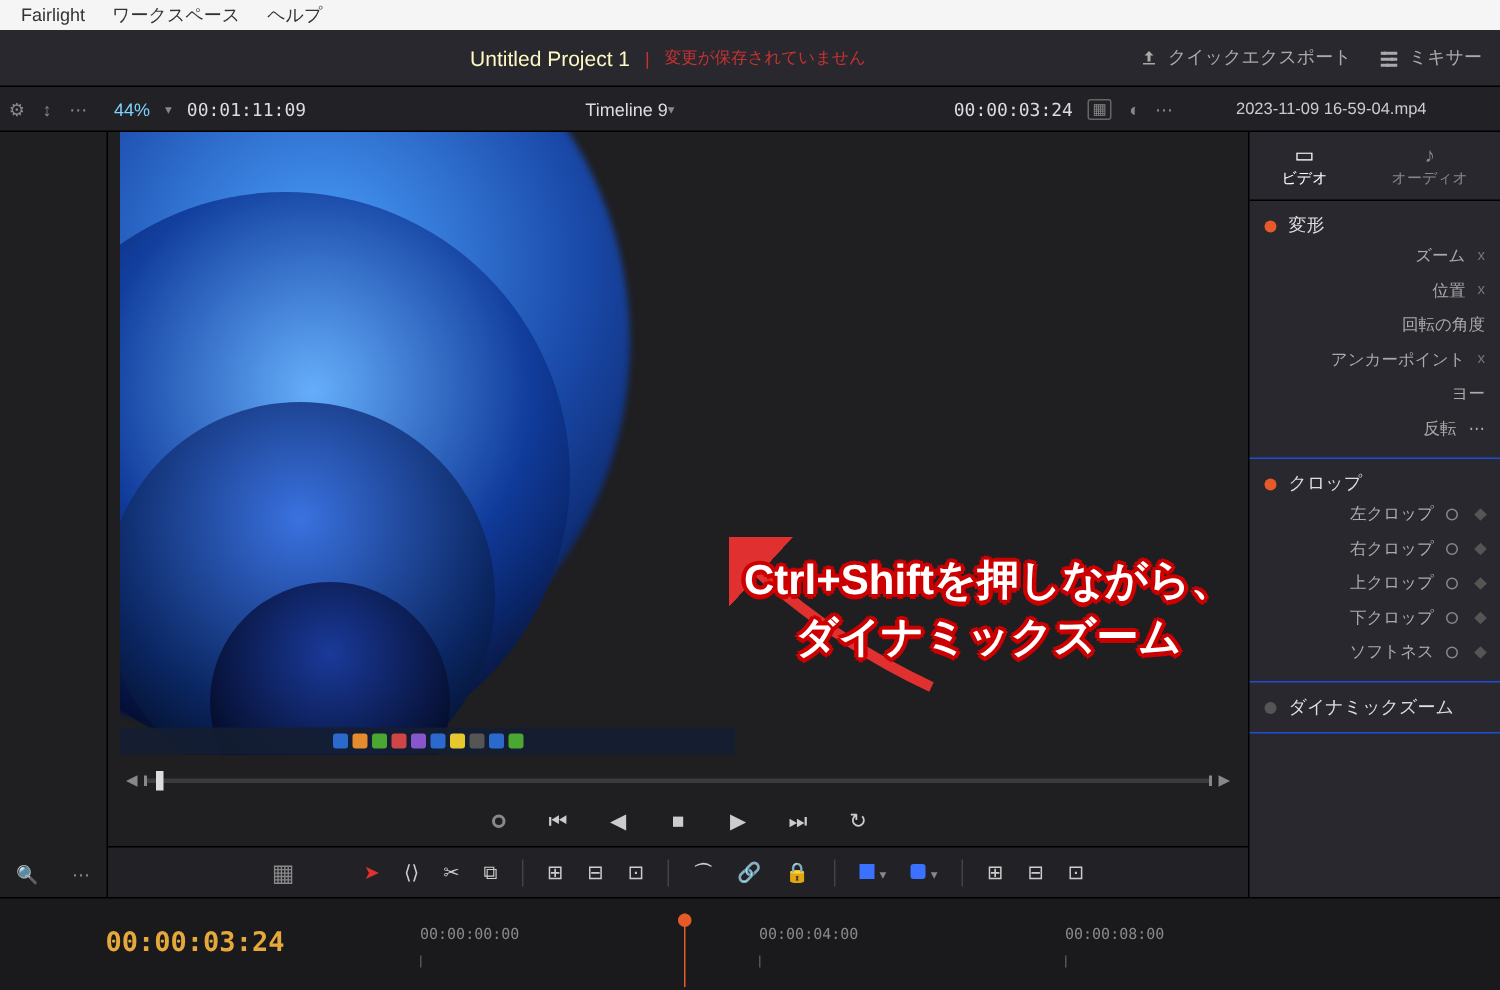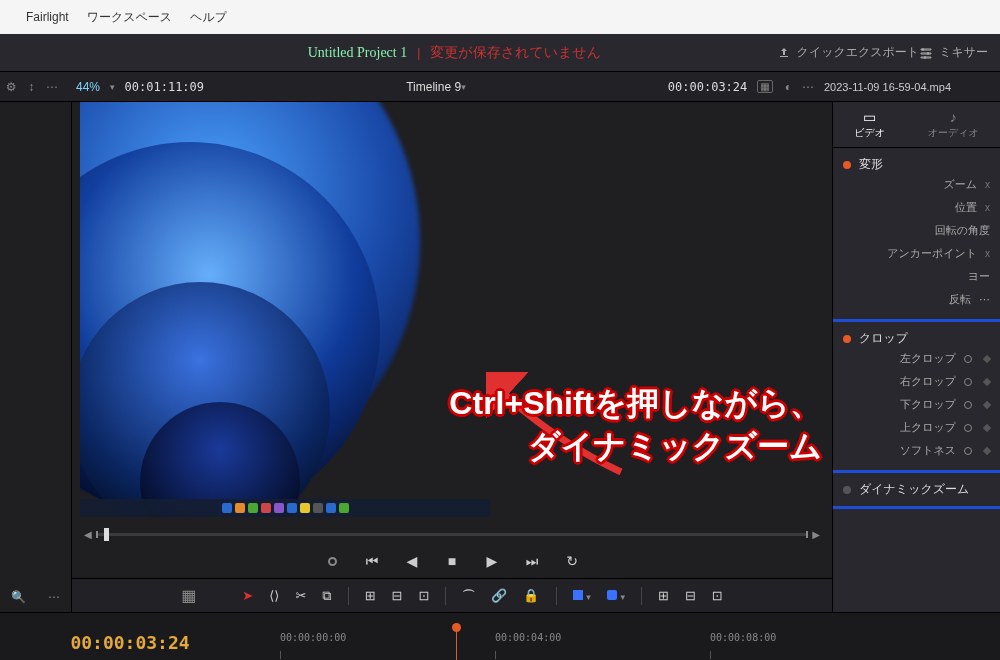--- a/index.html
+++ b/index.html
@@ -1,55 +1,55 @@
 <!DOCTYPE html>
 <html><head>
 <meta charset="utf-8">
 <style>
   * { margin: 0; padding: 0; box-sizing: border-box; font-family: "Segoe UI", "Hiragino Kaku Gothic Pro", sans-serif; }
   body { background: #1a1a1a; color: #c0c0c0; width: 1000px; height: 660px; overflow: hidden; font-size: 12px; }
 
-  .menu-bar { height: 34px; background: #f5f5f5; color: #333; display: flex; align-items: center; padding: 0 26px; gap: 18px; font-size: 12px; }
+  .menu-bar { height: 20px; background: #f5f5f5; color: #333; display: flex; align-items: center; padding: 0 14px; gap: 18px; font-size: 12px; }
   .menu-bar span { cursor: default; }
 
   .top-bar { height: 38px; background: #28282e; display: flex; align-items: center; justify-content: space-between; padding: 0 12px; border-bottom: 1px solid #000; }
   .top-center { display: flex; align-items: center; gap: 10px; }
-  .project-title { color: #86efac; font-size: 14px; font-family: Liberation Serif, serif; }
-  .unsaved { color: #c83232; font-size: 14px; }
-  .top-right { display: flex; align-items: center; }
+  .project-title { color: #fef9c3; font-size: 14px; }
+  .unsaved { color: #c83232; font-size: 11px; }
+  .top-right { display: flex; align-items: center; gap: 18px; }
   .btn-group { display: flex; align-items: center; gap: 6px; color: #aaa; cursor: pointer; }
   .ico { width: 14px; height: 14px; display: inline-flex; align-items: center; justify-content: center; }
 
   .info-bar { height: 30px; background: #212126; display: flex; align-items: center; border-bottom: 1px solid #000; }
   .info-left { width: 64px; display:flex; align-items:center; justify-content:space-around; }
   .info-main { flex: 1; display: flex; align-items: center; justify-content: space-between; padding: 0 12px; }
   .info-block { display: flex; align-items: center; gap: 10px; }
   .zoom { color: #7dd3fc; }
   .tc { color: #ddd; font-family: monospace; }
   .timeline-name { color: #ddd; display: flex; align-items: center; gap: 0; }
   .chev { color: #888; font-size: 9px; }
   .info-right { display:flex; align-items:center; gap:10px; padding-right:8px;}
-  .filename { width: 168px; color: #ccc; font-size: 11px; white-space: nowrap; overflow:hidden; }
+  .filename { width: 168px; color: #ccc; font-size: 11px; white-space: nowrap; overflow:hidden;margin-left:32px; }
 
   .workspace { display: flex; height: 510px; }
   .left-gutter { width: 72px; background: #1f1f22; border-right: 1px solid #000; position: relative; }
   .gutter-bottom { position:absolute; bottom:8px; left:0; right:0; display:flex; justify-content:space-around; align-items:center;}
 
   .center-pane { flex: 1; background: #1f1f22; display: flex; flex-direction: column; position: relative; }
   .viewer { flex: 1; display: flex; align-items: flex-start; justify-content: flex-start; position: relative; padding: 0; }
   .frame { width: 410px; height: 415px; position: relative; margin-left: 8px; margin-top:0; overflow:hidden; }
   .shape { position: absolute; border-radius: 50%; }
   .s1 { width: 520px; height: 520px; left: -180px; top: -120px; background: radial-gradient(circle at 60% 40%, #4da3ff 0%, #1a4aaa 40%, #05154a 70%, #000 100%); filter: blur(2px); }
   .s2 { width: 380px; height: 380px; left: -80px; top: 40px; background: radial-gradient(circle at 55% 35%, #6bb4ff 0%, #0f3a9a 45%, #020a2a 80%); opacity: 0.9; }
   .s3 { width: 260px; height: 260px; left: -10px; top: 180px; background: radial-gradient(circle at 50% 30%, #3a72e0 0%, #0a2560 60%, #000 100%); }
   .s4 { width: 160px; height: 160px; left: 60px; top: 300px; background: radial-gradient(circle at 50% 30%, #1a3a9a 0%, #010518 80%); }
   .taskbar { position: absolute; bottom: 0; left: 0; right: 0; height: 18px; background: rgba(20,30,50,0.9); display:flex; align-items:center; justify-content:center; gap:3px;}
   .tb-icon { width:10px; height:10px; border-radius:2px; }
 
-  .annotation { position: absolute; right: 10px; top: 280px; font-size: 32px; font-weight: 700; color: #fff; text-shadow: -2px -2px 0 #c00, 2px -2px 0 #c00, -2px 2px 0 #c00, 2px 2px 0 #c00, -3px 0 0 #c00, 3px 0 0 #c00, 0 -3px 0 #c00, 0 3px 0 #c00; line-height: 1.35; text-align:right; }
+  .annotation { position: absolute; right: 10px; top: 280px; font-size: 28px; font-weight: 700; color: #fff; text-shadow: -2px -2px 0 #c00, 2px -2px 0 #c00, -2px 2px 0 #c00, 2px 2px 0 #c00, -3px 0 0 #c00, 3px 0 0 #c00, 0 -3px 0 #c00, 0 3px 0 #c00; line-height: 1.35; text-align:center; }
   .arrow { position: absolute; left: 414px; top: 270px; }
 
   .scrub-bar { height: 20px; display: flex; align-items: center; padding: 0 12px; }
   .scrub-track { flex: 1; height: 3px; background: #3a3a3f; position: relative; margin: 0 4px; }
   .scrub-track::before, .scrub-track::after { content:''; position:absolute; top:-2px; width:2px; height:7px; background:#888;}
   .scrub-track::before { left:0; } .scrub-track::after { right:0; }
   .scrub-knob { position: absolute; left: 8px; top:-5px; width: 5px; height: 13px; background:#ddd; }
 
   .transport { height: 34px; display: flex; align-items: center; justify-content: center; gap: 22px; }
   .transport .tbtn { color: #ccc; font-size: 14px; cursor: pointer; width:18px; text-align:center; }
@@ -58,21 +58,21 @@
   .tool-row { height: 34px; display: flex; align-items: center; justify-content: center; gap: 16px; border-top: 1px solid #000; background:#212126; }
   .tool-row .tbtn { color: #ccc; font-size: 13px; cursor: pointer; }
   .tool-row .sep { width:1px; height:18px; background:#444; }
   .tool-row .flag { width:10px; height:10px; display:inline-block; }
 
   .inspector { width: 168px; background: #28282e; border-left: 1px solid #000; overflow: hidden; }
   .insp-tabs { display: flex; height: 46px; align-items: center; justify-content: space-around; border-bottom: 1px solid #000; }
   .insp-tab { display: flex; flex-direction: column; align-items: center; gap: 2px; color: #888; cursor: pointer; font-size:10px; }
   .insp-tab.active { color: #fff; }
   .insp-tab .ico { font-size: 14px; }
-  .insp-section { padding: 8px 10px; border-bottom: 3px solid #1d4ed8; }
+  .insp-section { padding: 8px 10px; border-bottom: 1px solid #1d4ed8; }
   .insp-head { display: flex; align-items: center; gap: 8px; font-size: 12px; color: #ddd; }
   .dot { width: 8px; height: 8px; border-radius: 50%; background: #e65a28; display: inline-block; }
   .dot.dim { background: #555;}
   .insp-row { display: flex; justify-content: flex-end; align-items: center; padding: 4px 0; color: #aaa; font-size: 11px; gap:8px; }
   .xbox { color:#777; font-size:10px; }
   .cir { width:8px; height:8px; border:1px solid #888; border-radius:50%; display:inline-block;}
   .diamond { width:6px; height:6px; background:#555; transform:rotate(45deg); display:inline-block; margin-left:4px;}
 
   .timeline-area { height: 60px; background: #1a1a1d; display: flex; align-items: center; border-top: 1px solid #000; }
   .tl-left { width: 260px; display:flex; align-items:center; justify-content:center; }
@@ -290,26 +290,26 @@
           <span>左クロップ</span>
           <span class="cir"></span>
           <span class="diamond"></span>
         </div>
       <div class="insp-row">
           <span>右クロップ</span>
           <span class="cir"></span>
           <span class="diamond"></span>
         </div>
       <div class="insp-row">
+          <span>上クロップ</span>
+          <span class="cir"></span>
+          <span class="diamond"></span>
+        </div>
+      <div class="insp-row">
           <span>下クロップ</span>
-          <span class="cir"></span>
-          <span class="diamond"></span>
-        </div>
-      <div class="insp-row">
-          <span>上クロップ</span>
           <span class="cir"></span>
           <span class="diamond"></span>
         </div>
       <div class="insp-row">
           <span>ソフトネス</span>
           <span class="cir"></span>
           <span class="diamond"></span>
         </div>
     </div>
 
@@ -322,17 +322,17 @@
 
   </div>
 </div>
 
 <div class="timeline-area">
   <div class="tl-left">
     <span class="tl-time">00:00:03:24</span>
   </div>
   <div class="tl-ruler">
     <div class="tl-tick" style="left:20px">00:00:00:00</div>
-    <div class="tl-tick" style="left:235px">00:00:04:00</div>
+    <div class="tl-tick" style="left:246px">00:00:04:00</div>
     <div class="tl-tick" style="left:450px">00:00:08:00</div>
     <div class="playhead" style="left:196px"></div>
   </div>
 </div>
 
 </body></html>

